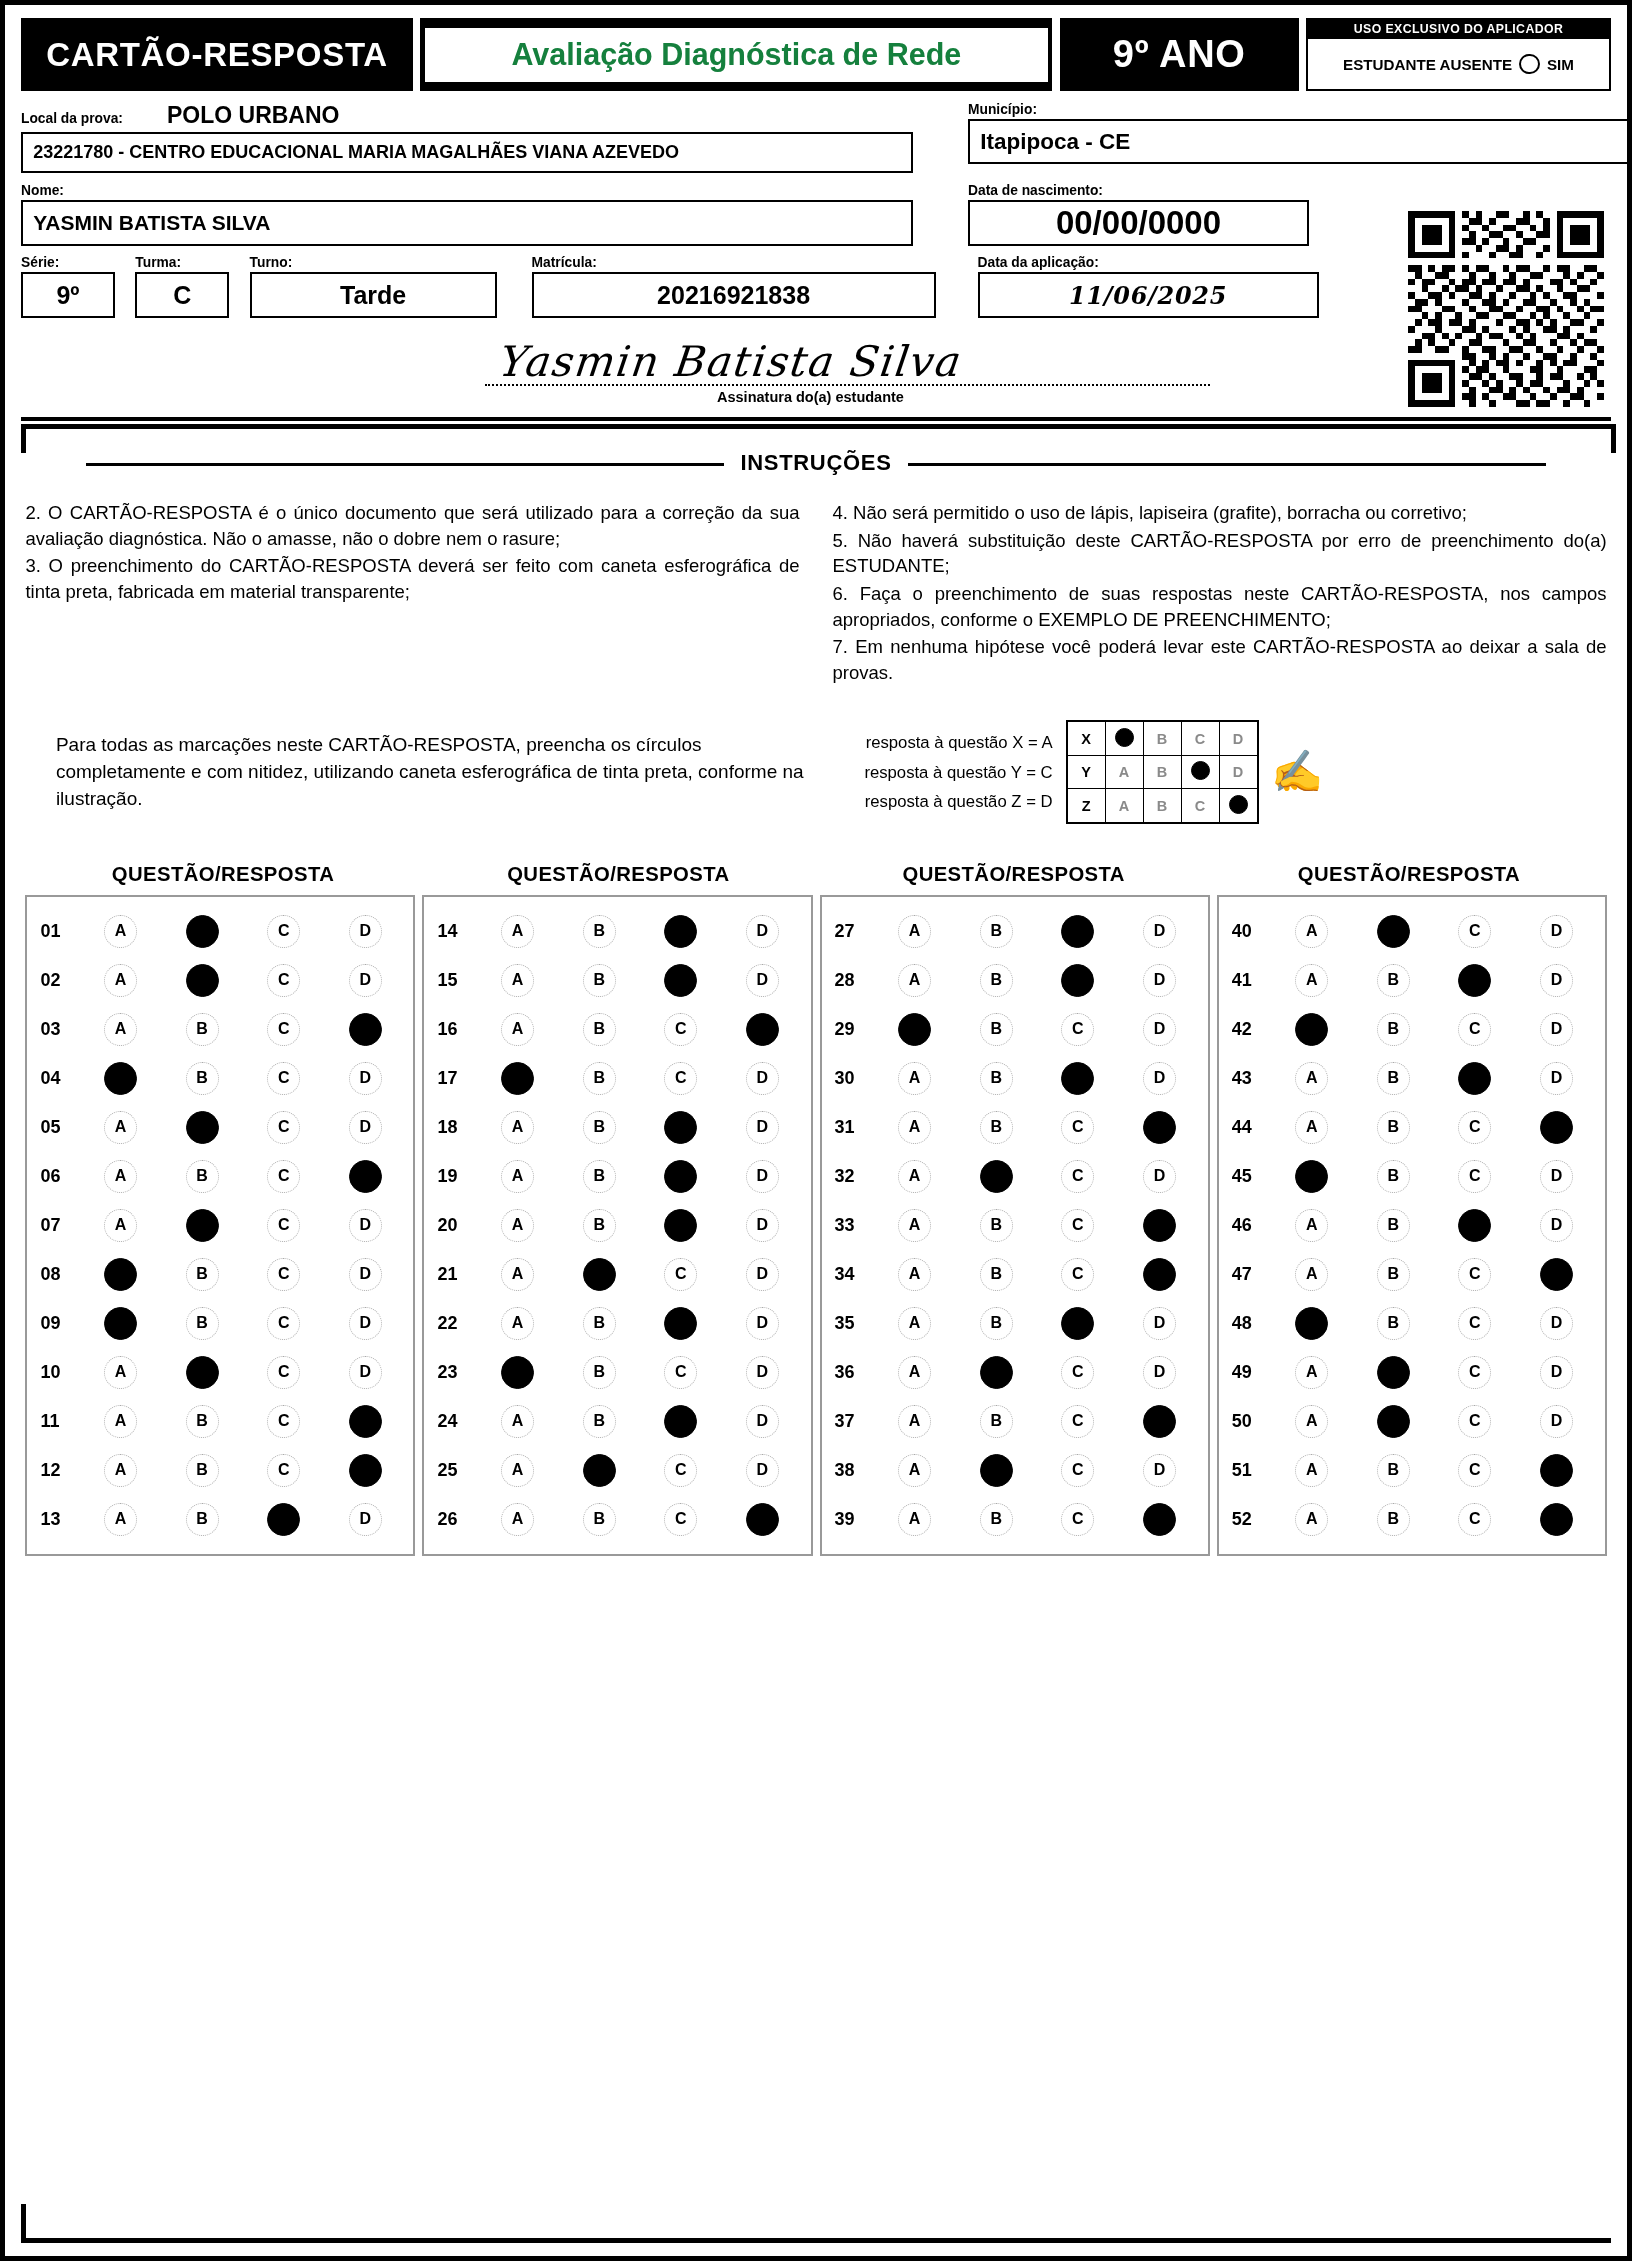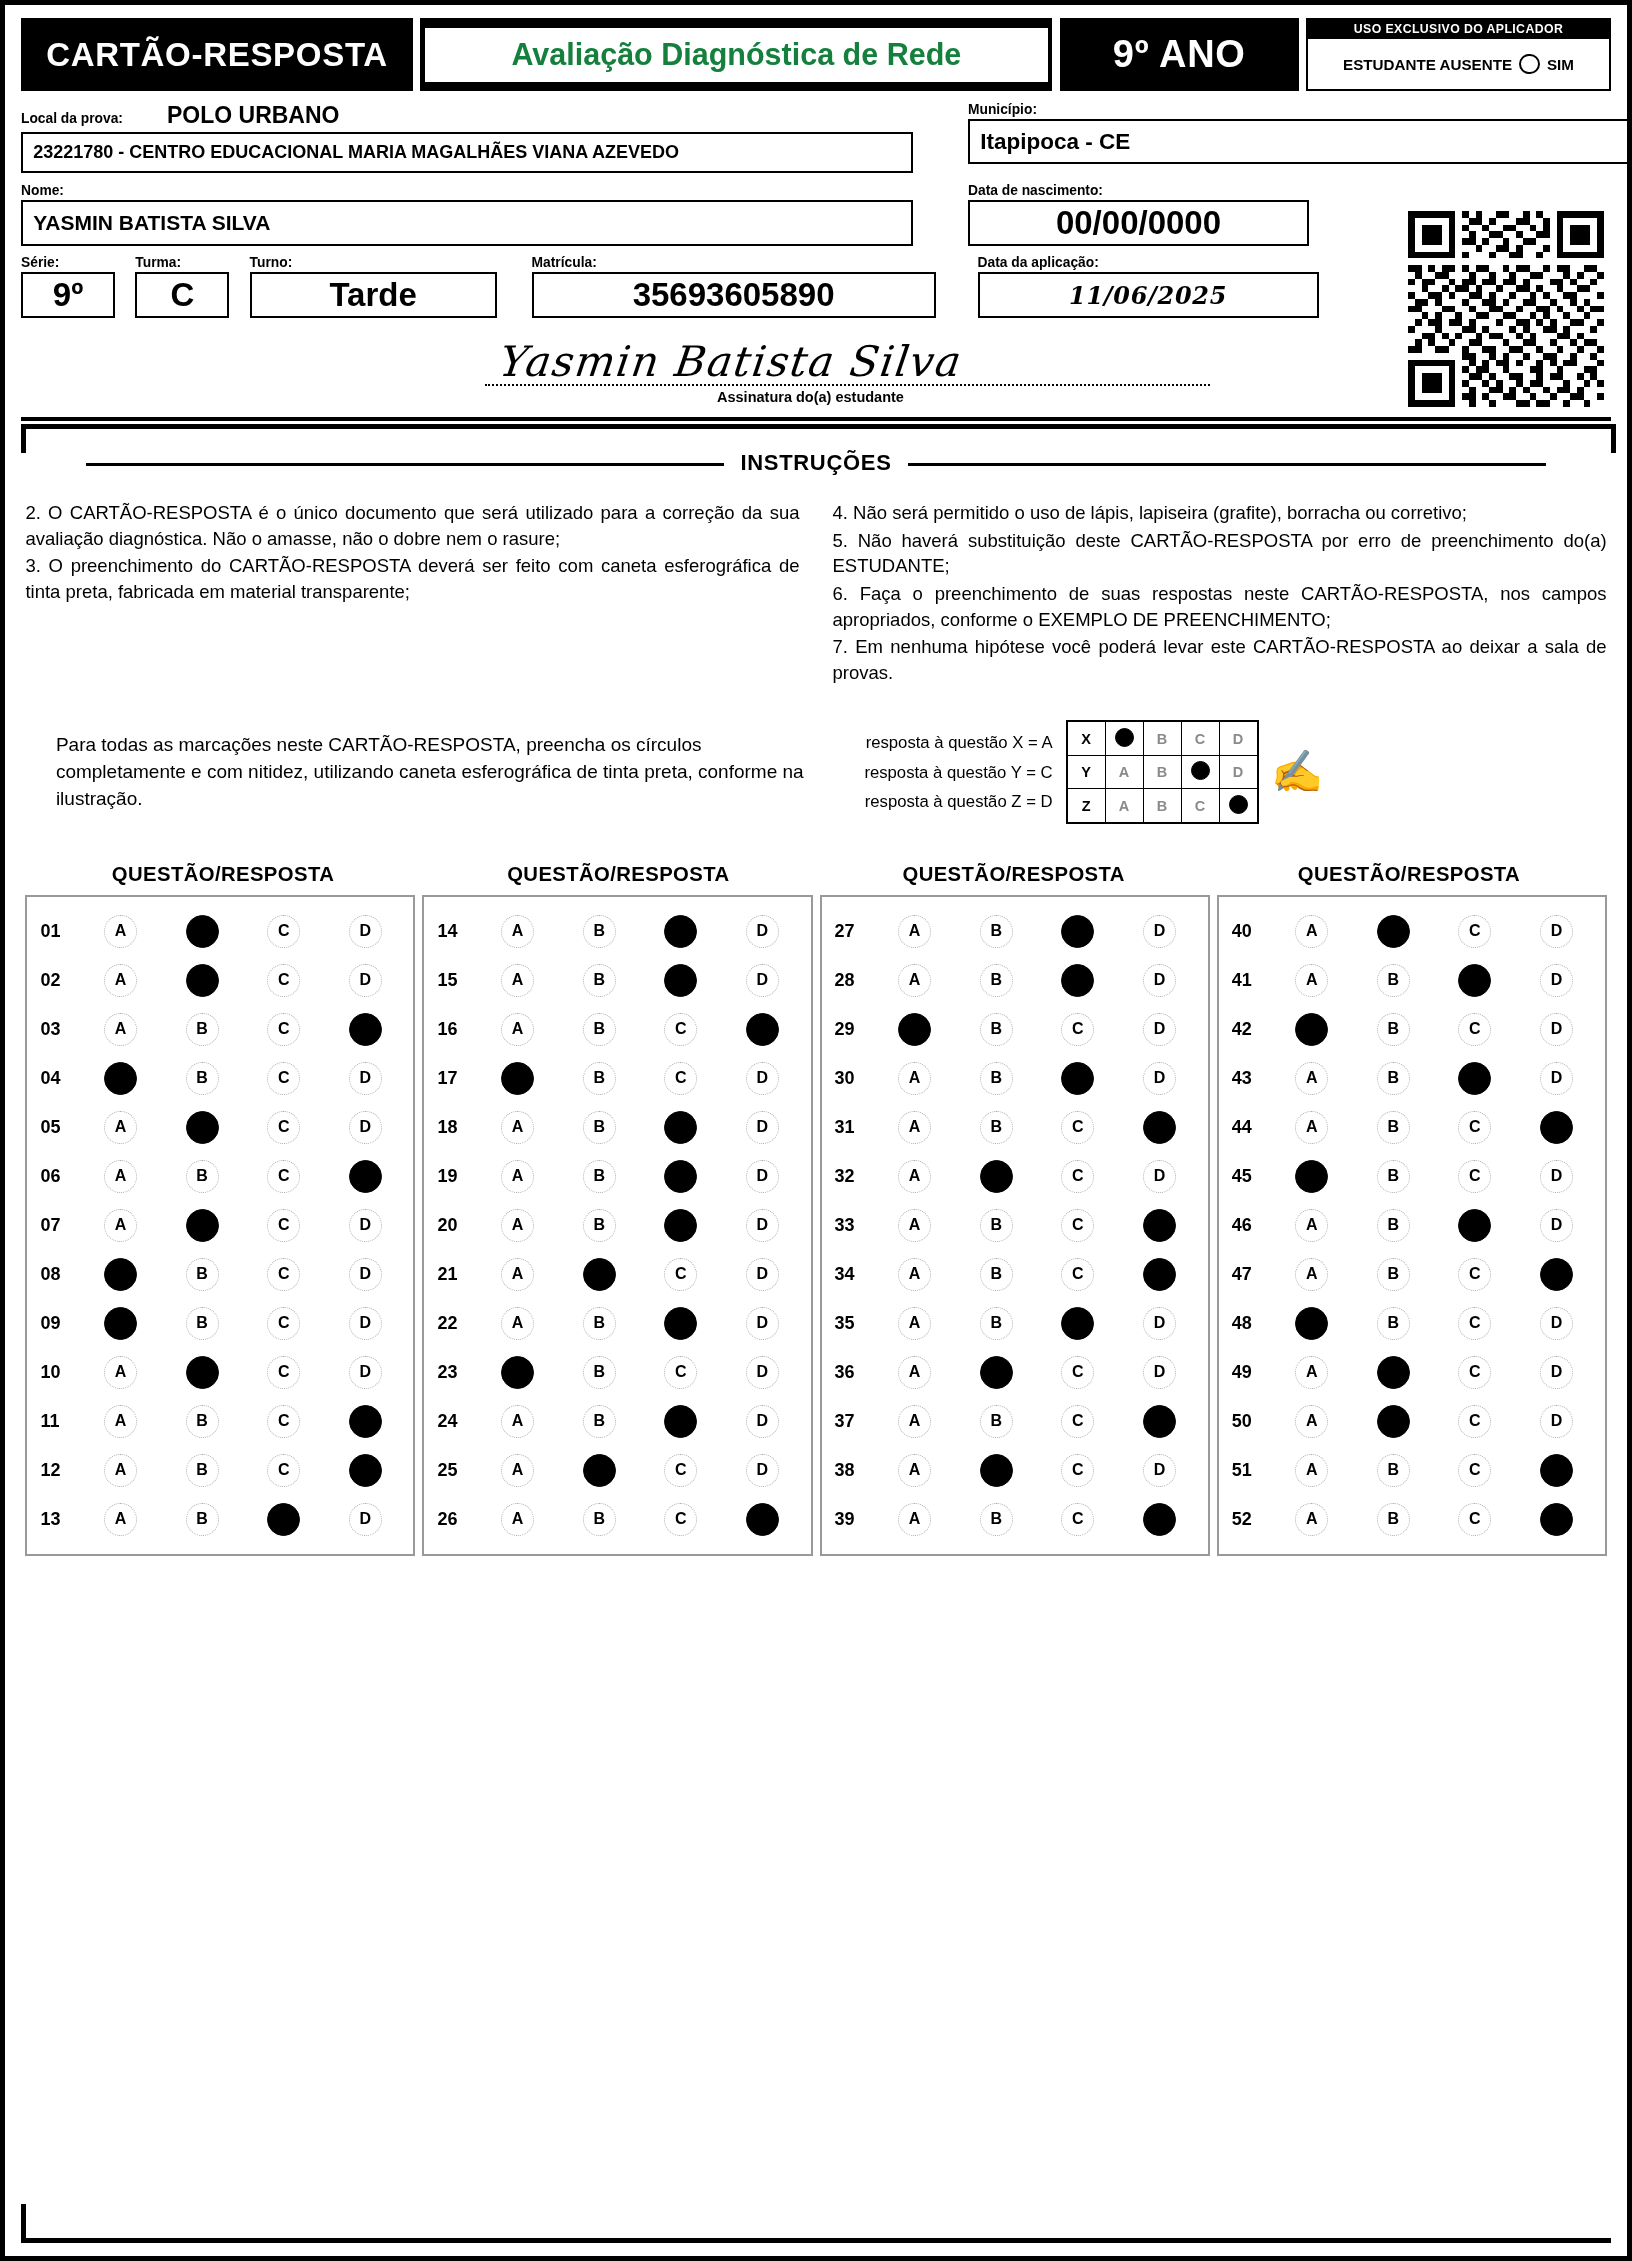--- a/index.html
+++ b/index.html
@@ -170,21 +170,21 @@
   }
   .f-serie { width: 94px; }
   .f-turma { width: 94px; margin-left: 20.3px; }
   .f-turno { width: 247px; margin-left: 20.3px; }
   .f-matr  { width: 404px; margin-left: 35px; }
   .f-dataap{ width: 341px; margin-left: 42px; }
 
   .box-small {
     height: 46px;
     justify-content: center;
-    font-size: 33px;
+    font-size: 25px;
   }
   .handwrite {
     font-family: "DejaVu Serif", serif;
     font-style: italic;
     font-size: 24px;
     letter-spacing: 0.7px;
   }
 
   .qr {
     position: absolute;
@@ -466,21 +466,21 @@
         <div class="f-turma">
           <div class="field-label">Turma:</div>
           <div class="box box-small">C</div>
         </div>
         <div class="f-turno">
           <div class="field-label">Turno:</div>
           <div class="box box-small">Tarde</div>
         </div>
         <div class="f-matr">
           <div class="field-label">Matrícula:</div>
-          <div class="box box-small">35693605890</div>
+          <div class="box box-small">20216921838</div>
         </div>
         <div class="f-dataap">
           <div class="field-label">Data da aplicação:</div>
           <div class="box box-small handwrite">11/06/2025</div>
         </div>
       </div>
 
       <div class="qr">
         <svg width="196" height="196" viewBox="0 0 29 29" shape-rendering="crispEdges" aria-hidden="true">
           <rect width="29" height="29" fill="#fff"></rect>

